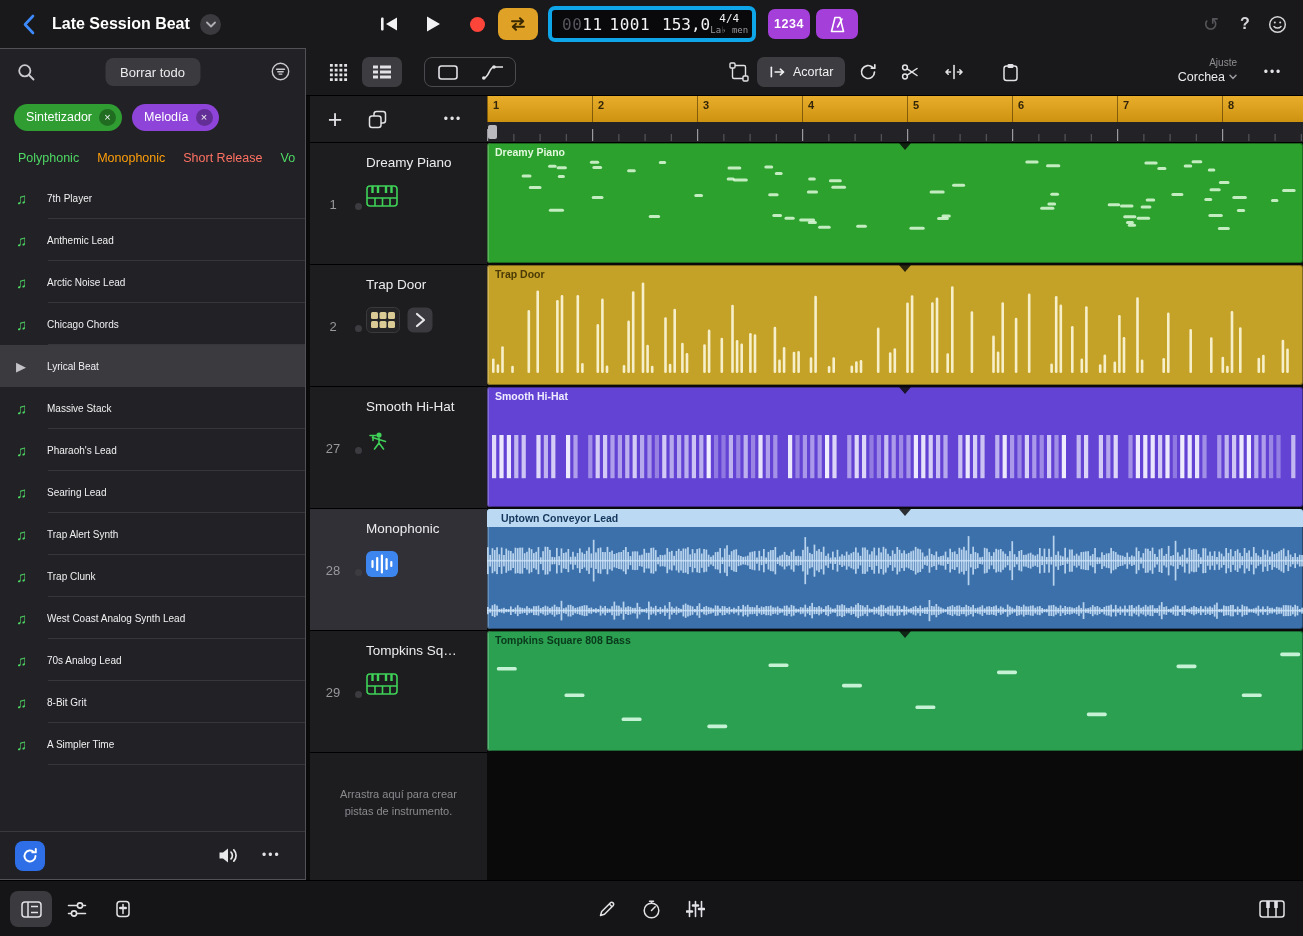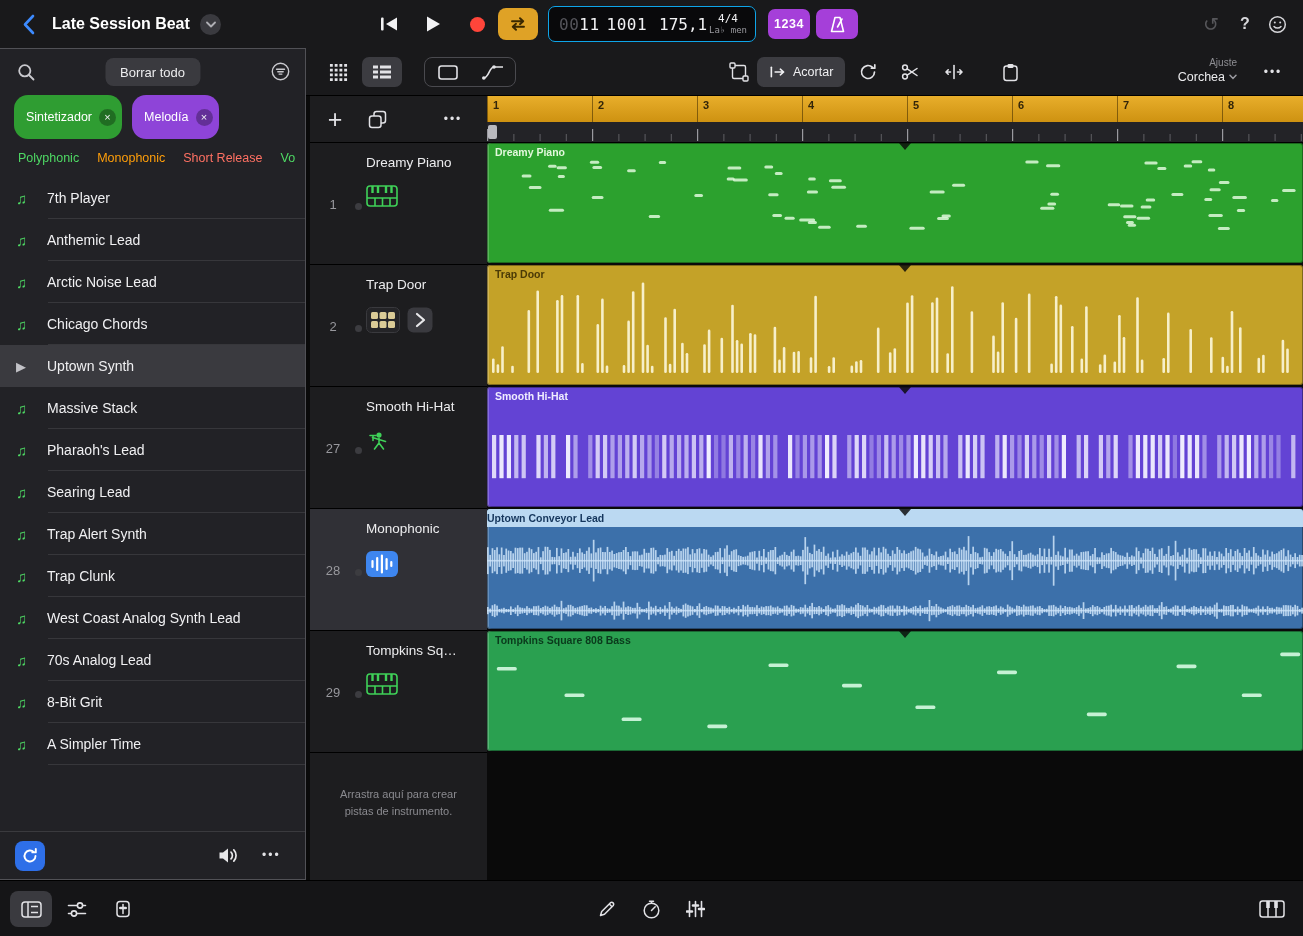--- a/index.html
+++ b/index.html
@@ -9,21 +9,21 @@
 .icon{display:inline-flex;align-items:center;justify-content:center}
 svg{display:block}
 
 
 .topbar{position:absolute;top:0;left:0;right:0;height:48px;background:#19191B;z-index:6}
 .tb-btn{position:absolute;top:0;height:48px;display:flex;align-items:center;justify-content:center;color:#F2F2F4}
 .tb-title{position:absolute;left:52px;top:0;height:48px;display:flex;align-items:center;font-size:16px;font-weight:bold;color:#FFF}
 .title-drop{position:absolute;left:200px;top:14px;width:21px;height:21px;border-radius:50%;background:#3A3A3F;display:flex;align-items:center;justify-content:center}
 .rec-dot{width:15px;height:15px;border-radius:50%;background:#FF453A}
 .cycle-btn{position:absolute;left:498px;top:8px;width:40px;height:32px;border-radius:8px;background:#DFA226;display:flex;align-items:center;justify-content:center}
-.lcd{position:absolute;left:548px;top:6px;width:208px;height:36px;background:#09090B;border:1px solid #0ea5e9;border-radius:7px;display:flex;align-items:center;padding:0 8px 0 10px;font-family:"DejaVu Sans Mono",monospace}
+.lcd{position:absolute;left:548px;top:6px;width:208px;height:36px;background:#09090B;border:4px solid #0ea5e9;border-radius:7px;display:flex;align-items:center;padding:0 8px 0 10px;font-family:"DejaVu Sans Mono",monospace}
 .lcd-digits{font-size:16px;color:#F2F2F4;letter-spacing:.5px;white-space:nowrap}
 .lcd-digits .dim{color:#55555B}
 .lcd-ticks{margin-left:7px}
 .lcd-tempo{font-size:16px;color:#F2F2F4;margin-left:12px}
 .lcd-right{margin-left:auto;text-align:center;line-height:1.15}
 .lcd-sig{font-size:11px;color:#F2F2F4;display:block}
 .lcd-key{font-size:9px;color:#98989E;display:block;white-space:nowrap}
 .pill-btn{position:absolute;top:9px;width:42px;height:30px;border-radius:7px;background:#A53FD9;display:flex;align-items:center;justify-content:center;color:#FFF;font-size:12.5px;font-weight:bold;letter-spacing:.5px}
 .undo-glyph{font-size:19px;color:#56565A}
 .help-glyph{font-size:16px;font-weight:bold;color:#D8D8DC}
@@ -39,31 +39,31 @@
 
 .browser{position:absolute;top:0;left:0;width:306px;height:832px;background:#222226;border:1px solid #515156;border-left:none;display:flex;flex-direction:column;z-index:5}
 .b-header{height:46px;position:relative;display:flex;align-items:center;flex:none}
 .b-back{position:absolute;left:16px;color:#D4D4D8}
 .b-title{margin-left:48px;font-size:16px;font-weight:bold;color:#FFF}
 .b-search{height:46px;position:relative;flex:none}
 .b-search-ic{position:absolute;left:17px;top:14px;color:#C9C9CE}
 .b-clear{position:absolute;left:50%;top:9px;transform:translateX(-50%);height:28px;padding:0 15px;border-radius:8px;background:#3A3A3F;color:#ECECEE;font-size:13px;display:flex;align-items:center}
 .b-filter-ic{position:absolute;right:15px;top:13px;color:#C9C9CE}
 .b-chips{height:44px;display:flex;align-items:center;padding-left:14px;flex:none}
-.chip{display:inline-flex;align-items:center;height:44px;border-radius:14px;padding:0 6px 0 12px;color:#FFF;font-size:12.5px;margin-right:10px}
+.chip{display:inline-flex;align-items:center;height:27px;border-radius:14px;padding:0 6px 0 12px;color:#FFF;font-size:12.5px;margin-right:10px}
 .chip-x{width:17px;height:17px;border-radius:50%;background:rgba(0,0,0,.30);display:inline-flex;align-items:center;justify-content:center;font-size:11px;margin-left:7px;color:#F2F2F4}
 .b-tags{height:38px;display:flex;align-items:center;gap:18px;padding-left:18px;font-size:12.5px;white-space:nowrap;overflow:hidden;flex:none}
 .b-list{flex:1;overflow:hidden}
 .b-item{position:relative;display:flex;align-items:center;height:42px;padding-left:16px}
 .b-item::after{content:"";position:absolute;left:48px;right:0;bottom:0;height:1px;background:#37373B}
 .b-item.sel{background:#3A3A3F}
 .b-item.sel::after{background:transparent}
 .b-ic{width:22px;color:#4ED964;font-size:15px}
 .b-ic.play{color:#C2C2C7;font-size:13px}
-.b-lb{margin-left:9px;font-size:14px;color:#F0F0F2}
+.b-lb{margin-left:9px;font-size:10px;color:#F0F0F2}
 .b-footer{height:48px;flex:none;position:relative;border-top:1px solid #3A3A3E;background:#212125}
 .b-lib-btn{position:absolute;left:15px;top:9px;width:30px;height:30px;border-radius:8px;background:#2E6FE8;display:flex;align-items:center;justify-content:center}
 .b-speaker{position:absolute;left:218px;top:15px;color:#E8E8EA}
 .dots{letter-spacing:2px;font-size:12px;color:#E2E2E6}
 .b-dots{position:absolute;left:262px;top:16px}
 
 
 .workspace{position:absolute;left:306px;right:0;top:0;bottom:0;background:#0a0a0a}
 .ws-toolbar{position:absolute;top:0;left:0;right:0;height:48px;background:#19191B;border-bottom:1px solid #000}
 .t-btn{position:absolute;top:9px;height:30px;border-radius:7px;display:flex;align-items:center;justify-content:center;color:#E2E2E6}
@@ -91,21 +91,21 @@
 
 .lanes{position:absolute;top:48px;left:181px;right:0;height:784px;background:#0a0a0a;overflow:hidden}
 .ruler{position:absolute;top:0;left:0;right:0;height:47px}
 .ruler-gold{position:relative;height:26px;background:linear-gradient(#E8AE2B,#CE9211);overflow:hidden}
 .bar-cell{position:absolute;top:0;height:26px;width:105px;border-left:1px solid rgba(60,40,0,.55);padding:3px 0 0 5px;font-size:11px;font-weight:bold;color:#33260A}
 .ruler-ticks{position:relative;height:21px;background:#232327;border-bottom:1px solid #000}
 .playhead{position:absolute;left:1px;top:3px;width:9px;height:14px;background:#B9B9BE;border-radius:2px}
 .lane-row{position:absolute;left:0;right:0;height:122px}
 .region{position:absolute;left:0;right:0;top:0;height:120px;border-radius:3px;overflow:hidden;box-shadow:inset 0 0 0 1px rgba(0,0,0,.35), inset 2px 0 0 rgba(255,255,255,.22)}
 .region-label{position:absolute;top:3px;left:8px;font-size:10.5px;font-weight:bold;z-index:3}
-.region-head{position:absolute;top:0;left:0;right:0;height:18px;display:flex;align-items:center;padding-left:0;font-size:10.5px;font-weight:bold;z-index:2}
+.region-head{position:absolute;top:0;left:0;right:0;height:18px;display:flex;align-items:center;padding-left:14px;font-size:10.5px;font-weight:bold;z-index:2}
 .region-svg{position:absolute;left:0;top:0}
 .loop-marker{position:absolute;top:0;left:calc(51.2% - 6px);width:0;height:0;border-left:6px solid transparent;border-right:6px solid transparent;border-top:7px solid rgba(10,10,10,.82);z-index:4}
 </style>
 </head>
 <body>
 
 <div class="app">
 
   <header class="topbar">
     <div class="tb-btn" style="left:12px;width:32px">
@@ -146,21 +146,21 @@
       <span class="icon">
         <svg width="20" height="14" viewBox="0 0 20 14" fill="none" stroke="#3A2800" stroke-width="1.9" stroke-linecap="round" stroke-linejoin="round">
             <path d="M4 4.2 H14.5 M12 1.2 L15.2 4.2 L12 7.2"></path>
             <path d="M16 9.8 H5.5 M8 6.8 L4.8 9.8 L8 12.8"></path>
           </svg>
       </span>
     </div>
 
     <div class="lcd">
       <span class="lcd-digits"><span class="dim">00</span><span>11</span><span class="lcd-ticks">1001</span></span>
-      <span class="lcd-tempo">175,1</span>
+      <span class="lcd-tempo">153,0</span>
       <span class="lcd-right">
         <span class="lcd-sig">4/4</span>
         <span class="lcd-key">La♭ men</span>
       </span>
     </div>
 
     <div class="pill-btn" style="left:768px">
         <span>1234</span>
       </div>
     <div class="pill-btn" style="left:816px">
@@ -236,21 +236,21 @@
           <div class="b-item">
             <span class="b-ic">♫</span>
             <span class="b-lb">Arctic Noise Lead</span>
           </div>
           <div class="b-item">
             <span class="b-ic">♫</span>
             <span class="b-lb">Chicago Chords</span>
           </div>
           <div class="b-item sel">
             <span class="b-ic play">▶</span>
-            <span class="b-lb">Uptown Synth</span>
+            <span class="b-lb">Lyrical Beat</span>
           </div>
           <div class="b-item">
             <span class="b-ic">♫</span>
             <span class="b-lb">Massive Stack</span>
           </div>
           <div class="b-item">
             <span class="b-ic">♫</span>
             <span class="b-lb">Pharaoh's Lead</span>
           </div>
           <div class="b-item">

